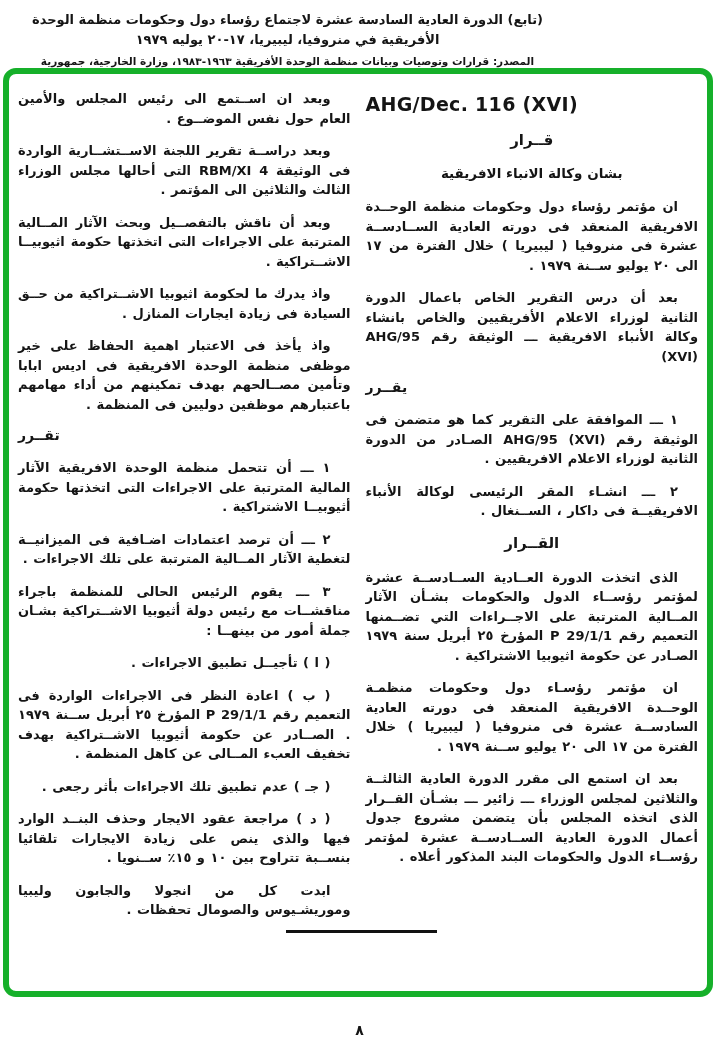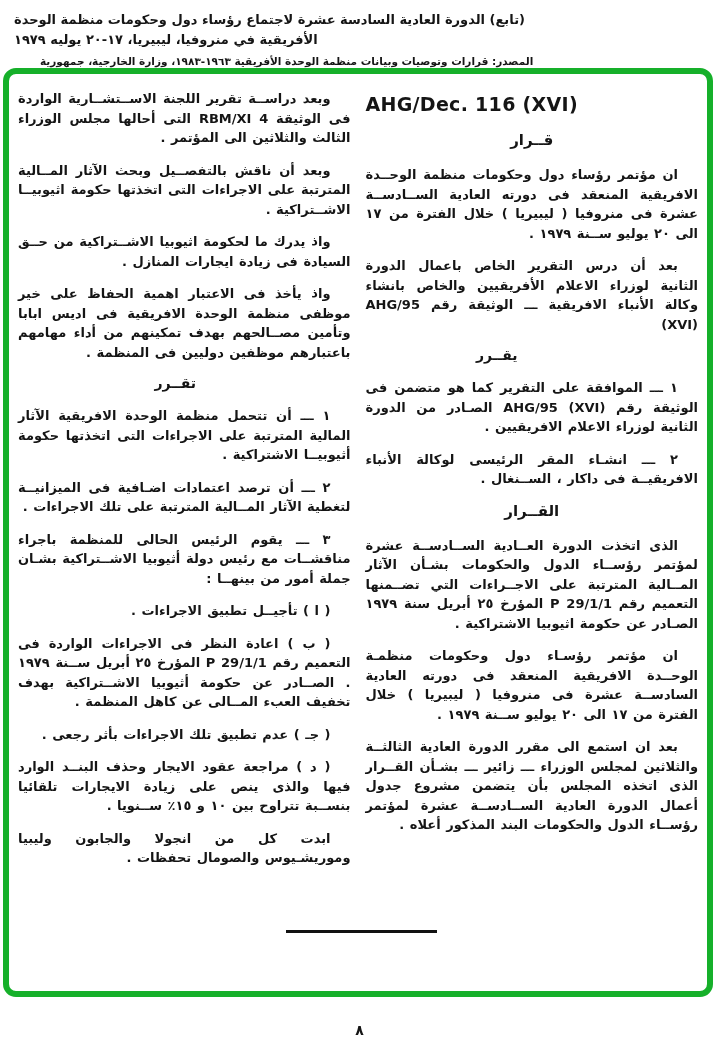--- a/index.html
+++ b/index.html
@@ -3,21 +3,21 @@
 <meta charset="utf-8">
 <style>
   html,body{margin:0;padding:0;}
   body{
     width:719px;height:1060px;overflow:hidden;background:#ffffff;position:relative;
     font-family:"DejaVu Sans",sans-serif;color:#151515;
     -webkit-font-smoothing:antialiased;
   }
   .page{position:absolute;inset:0;}
   
-  .header{position:absolute;top:10px;left:0;width:575px;text-align:left;direction:rtl;}
+  .header{position:absolute;top:10px;left:0;width:575px;text-align:center;direction:rtl;}
   .header .h1{font-size:13px;font-weight:700;line-height:20px;padding:0 14px;}
   .header .h2{font-size:10.5px;font-weight:700;line-height:16px;margin-top:3px;padding:0 40px;}
   
   .green-box{
     position:absolute;left:3px;top:68px;width:710px;height:929px;box-sizing:border-box;
     border:6px solid #16b02a;border-radius:13px;background:#ffffff;
   }
   
   .cols{
     display:flex;direction:rtl;gap:15px;
@@ -33,21 +33,21 @@
     direction:ltr;text-align:left;font-size:19px;font-weight:700;
     margin:4px 0 16px 0;letter-spacing:.3px;text-indent:0;
   }
   .qarar{
     text-align:center;font-size:15px;font-weight:700;margin:10px 0 16px 0;text-indent:0;
   }
   .subh{
     text-align:center;font-size:13.5px;font-weight:700;margin:0 0 16px 0;text-indent:0;
   }
   .decree{
-    text-align:center;font-size:14px;font-weight:700;margin:4px 0 15px 0;text-indent:0;
+    text-align:left;font-size:14px;font-weight:700;margin:4px 0 15px 0;text-indent:0;
   }
   .decree.indent-lg{padding-right:70px;}
   .decree.indent-sm{padding-right:18px;}
   
   .divider{position:absolute;left:277px;top:856px;width:151px;height:3px;background:#121212;}
   .page-num{
     position:absolute;left:0;top:1022px;width:719px;text-align:center;
     font-size:14px;font-weight:700;
   }
 </style>
@@ -60,32 +60,34 @@
     <div class="h1">(تابع) الدورة العادية السادسة عشرة لاجتماع رؤساء دول وحكومات منظمة الوحدة الأفريقية في منروفيا، ليبيريا، ١٧-٢٠ يوليه ١٩٧٩</div>
     <div class="h2">المصدر: قرارات وتوصيات وبيانات منظمة الوحدة الأفريقية ١٩٦٣-١٩٨٣، وزارة الخارجية، جمهورية مصر العربية، ط ١٩٨٥، ص ٥٧٦-٥٨٣"</div>
   </div>
 
   <div class="green-box">
     <div class="cols">
 
       <div class="col">
         <div class="docref">AHG/Dec. 116 (XVI)</div>
         <div class="qarar">قــرار</div>
+        <div class="subh">بشان وكالة الانباء الافريقية</div>
         <p class="para">ان مؤتمر رؤساء دول وحكومات منظمة الوحــدة الافريقية المنعقد فى دورته العادية الســادســة عشرة فى منروفيا ( ليبيريا ) خلال الفترة من ١٧ الى ٢٠ يوليو ســنة ١٩٧٩ .</p>
         <p class="para">بعد أن درس التقرير الخاص باعمال الدورة الثانية لوزراء الاعلام الأفريقيين والخاص بانشاء وكالة الأنباء الافريقية ـــ الوثيقة رقم AHG/95 (XVI)</p>
         <div class="decree indent-lg">يقــرر</div>
         <p class="para">١ ـــ الموافقة على التقرير كما هو متضمن فى الوثيقة رقم AHG/95 (XVI) الصـادر من الدورة الثانية لوزراء الاعلام الافريقيين .</p>
         <p class="para">٢ ـــ انشـاء المقر الرئيسى لوكالة الأنباء الافريقيــة فى داكار ، الســنغال .</p>
         <div class="qarar">القــرار</div>
         <p class="para">الذى اتخذت الدورة العــادية الســادســة عشرة لمؤتمر رؤســاء الدول والحكومات بشـأن الآثار المــالية المترتبة على الاجــراءات التي تضــمنها التعميم رقم P 29/1/1 المؤرخ ٢٥ أبريل سنة ١٩٧٩ الصـادر عن حكومة اثيوبيا الاشتراكية .</p>
         <p class="para">ان مؤتمر رؤسـاء دول وحكومات منظمـة الوحــدة الافريقية المنعقد فى دورته العادية السادســة عشرة فى منروفيا ( ليبيريا ) خلال الفترة من ١٧ الى ٢٠ يوليو ســنة ١٩٧٩ .</p>
         <p class="para">بعد ان استمع الى مقرر الدورة العادية الثالثــة والثلاثين لمجلس الوزراء ـــ زائير ـــ بشـأن القــرار الذى اتخذه المجلس بأن يتضمن مشروع جدول أعمال الدورة العادية الســادســة عشرة لمؤتمر رؤســاء الدول والحكومات البند المذكور أعلاه .</p>
       </div>
 
       <div class="col">
+        <p class="para">وبعد ان اســتمع الى رئيس المجلس والأمين العام حول نفس الموضــوع .</p>
         <p class="para">وبعد دراســة تقرير اللجنة الاســتشــارية الواردة فى الوثيقة RBM/XI 4 التى أحالها مجلس الوزراء الثالث والثلاثين الى المؤتمر .</p>
         <p class="para">وبعد أن ناقش بالتفصــيل وبحث الآثار المــالية المترتبة على الاجراءات التى اتخذتها حكومة اثيوبيــا الاشــتراكية .</p>
         <p class="para">واذ يدرك ما لحكومة اثيوبيا الاشــتراكية من حــق السيادة فى زيادة ايجارات المنازل .</p>
         <p class="para">واذ يأخذ فى الاعتبار اهمية الحفاظ على خير موظفى منظمة الوحدة الافريقية فى اديس ابابا وتأمين مصــالحهم بهدف تمكينهم من أداء مهامهم باعتبارهم موظفين دوليين فى المنظمة .</p>
         <div class="decree indent-sm">تقــرر</div>
         <p class="para">١ ـــ أن تتحمل منظمة الوحدة الافريقية الآثار المالية المترتبة على الاجراءات التى اتخذتها حكومة أثيوبيــا الاشتراكية .</p>
         <p class="para">٢ ـــ أن ترصد اعتمادات اضـافية فى الميزانيــة لتغطية الآثار المــالية المترتبة على تلك الاجراءات .</p>
         <p class="para">٣ ـــ يقوم الرئيس الحالى للمنظمة باجراء مناقشــات مع رئيس دولة أثيوبيا الاشــتراكية بشـان جملة أمور من بينهــا :</p>
         <p class="para">( ا ) تأجيــل تطبيق الاجراءات .</p>
         <p class="para">( ب ) اعادة النظر فى الاجراءات الواردة فى التعميم رقم P 29/1/1 المؤرخ ٢٥ أبريل ســنة ١٩٧٩ . الصــادر عن حكومة أثيوبيا الاشــتراكية بهدف تخفيف العبء المــالى عن كاهل المنظمة .</p>

